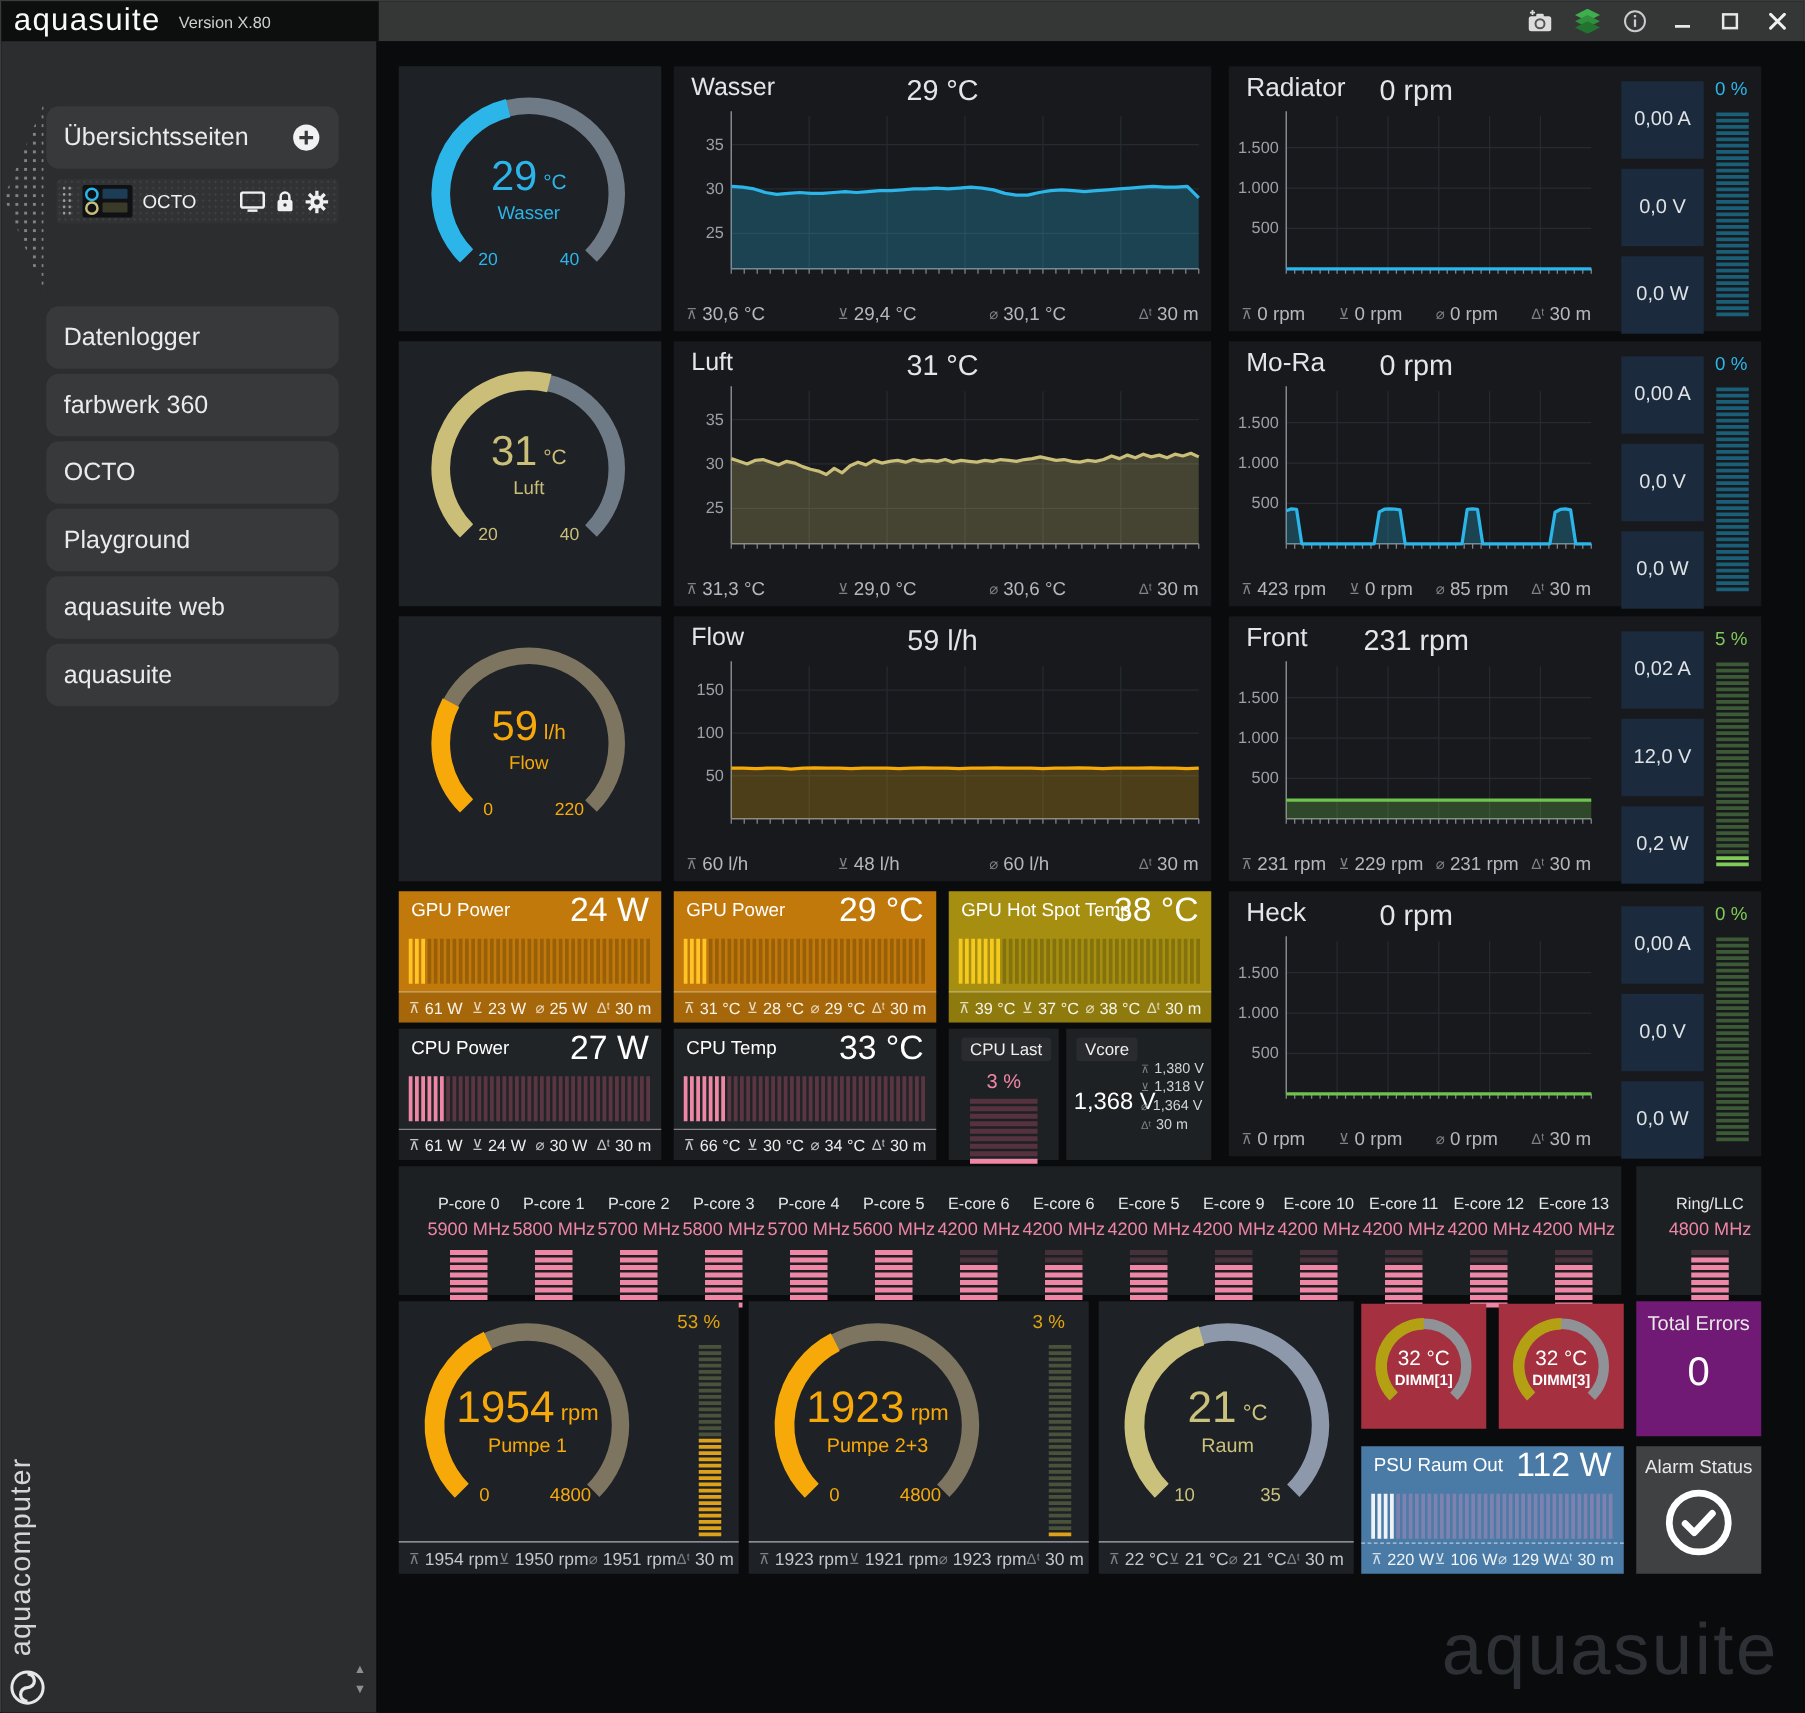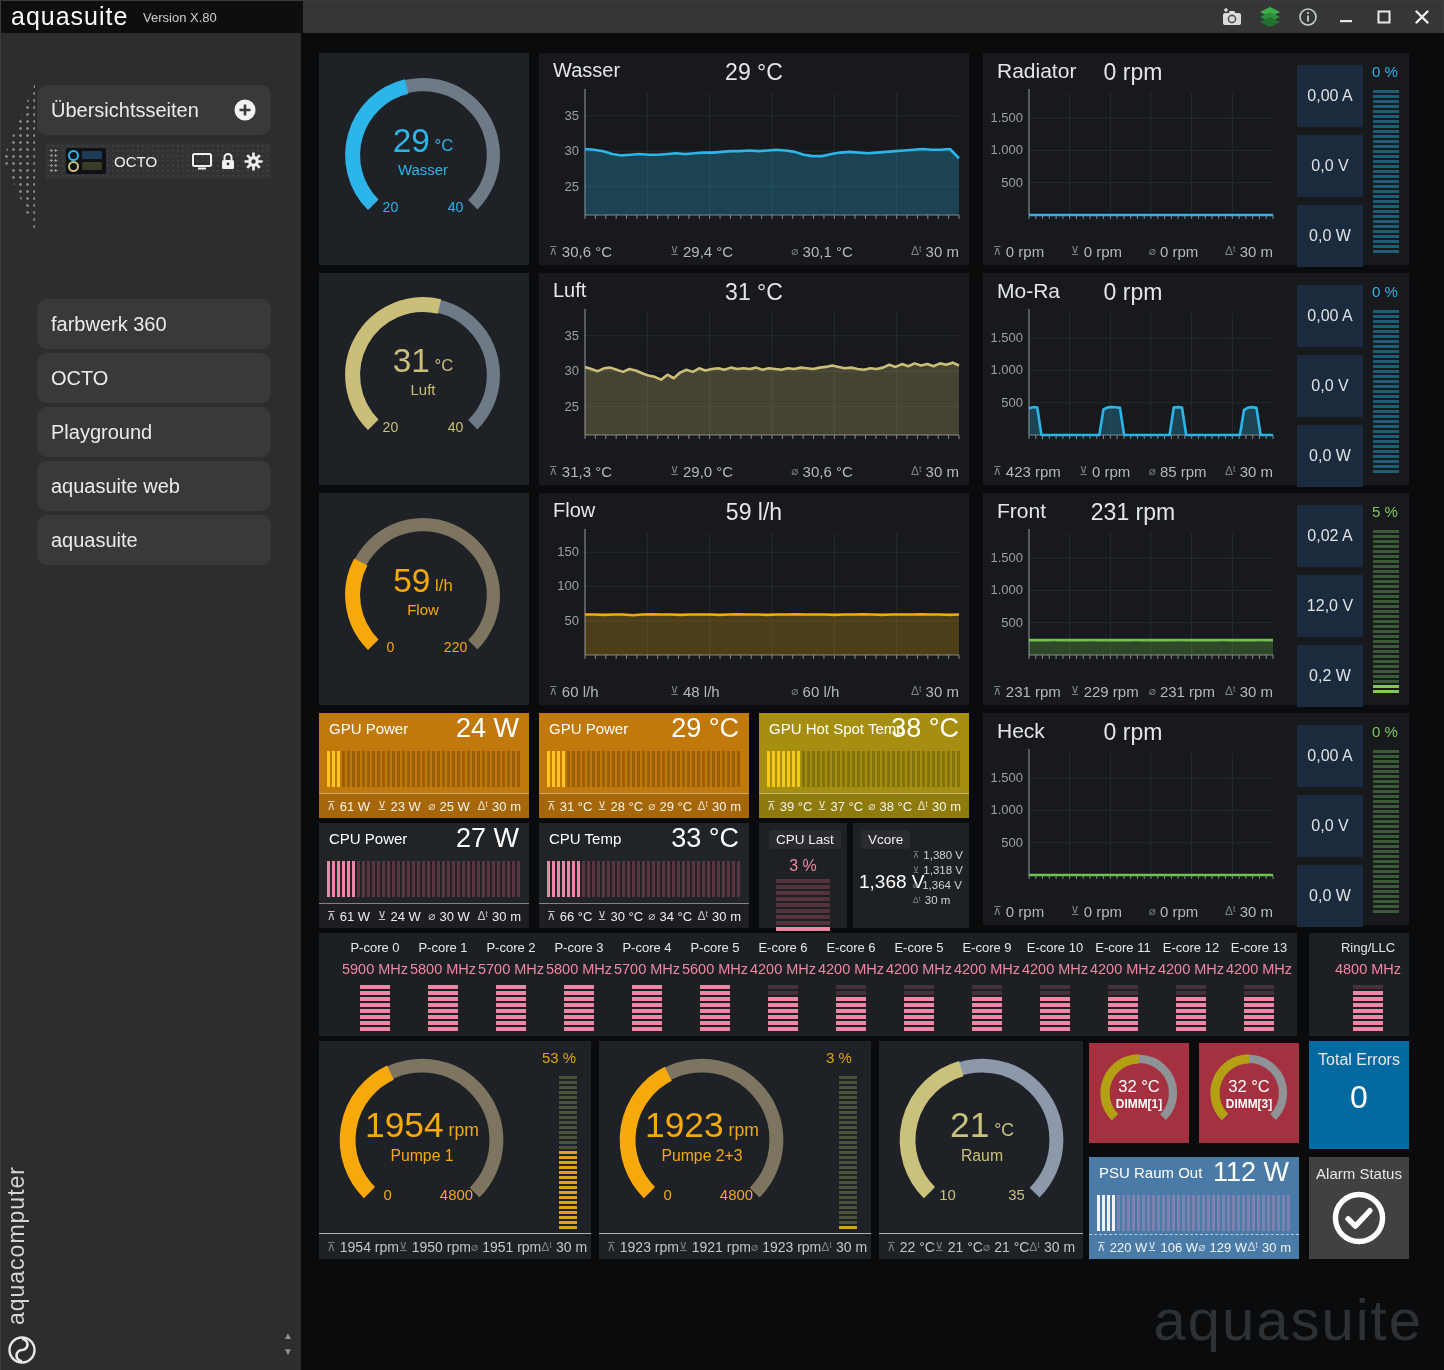--- a/index.html
+++ b/index.html
@@ -63,21 +63,21 @@
   .tilestats{position:absolute;left:0;right:0;bottom:0;height:24px;display:flex;justify-content:space-between;align-items:center;
              padding:0 8px;border-top:1px solid rgba(255,255,255,.45);background:rgba(0,0,0,.14);}
   .tilestats .stat{font-size:13px;color:rgba(255,255,255,.92);}
   .tilestats .stat .ic{color:rgba(255,255,255,.75);}
 
   .chip{position:absolute;background:#292b2e;border-radius:3px;padding:2px 7px;font-size:13.5px;color:#f0f0f0;}
   .vstack{position:absolute;display:flex;flex-direction:column;gap:2.5px;}
   .vstack i{display:block;height:3.5px;width:100%;}
 
   
-  .coresgrid{position:absolute;inset:0;display:flex;padding:5px 4px;box-sizing:border-box;margin-left:18px;}
+  .coresgrid{position:absolute;inset:0;display:flex;padding:20px 4px;box-sizing:border-box;margin-left:18px;}
   .core{flex:1;display:flex;flex-direction:column;align-items:center;}
   .clabel{font-size:13px;color:#e6e6e6;margin-top:2px;}
   .cfreq{font-size:14.5px;color:#ef86a6;margin-top:6px;white-space:nowrap;}
   .cstack{margin-top:8px;width:30px;display:flex;flex-direction:column;gap:2px;}
   .cstack i{display:block;height:4px;}
 
   .gstats{position:absolute;left:0;right:0;bottom:0;height:25px;border-top:1px solid #aeb2b6;
           display:flex;justify-content:space-between;align-items:center;padding:0 8px;}
   .gstats .stat{font-size:14px;color:#c3c7ca;}
   .dashedtop{border-top:1px dashed rgba(255,255,255,.6);background:none;}
@@ -177,20 +177,23 @@
               <circle cx="9.5" cy="9.5" r="5.4"></circle>
               <g stroke="#f0f0f0" stroke-width="2.6">
                 <path d="M9.5 0.5 v4 M9.5 14.5 v4 M0.5 9.5 h4 M14.5 9.5 h4 M3.2 3.2 l2.8 2.8 M13 13 l2.8 2.8 M15.8 3.2 L13 6 M6 13 l-2.8 2.8"></path>
               </g>
             </g>
             <circle cx="9.5" cy="9.5" r="2.2" fill="#303233"></circle>
           </svg>
       </span>
     </div>
 
+    <div class="sbitem" style="top:212px">
+        <span>Datenlogger</span>
+      </div>
     <div class="sbitem" style="top:266px">
         <span>farbwerk 360</span>
       </div>
     <div class="sbitem" style="top:320px">
         <span>OCTO</span>
       </div>
     <div class="sbitem" style="top:374px">
         <span>Playground</span>
       </div>
     <div class="sbitem" style="top:428px">
@@ -1696,21 +1699,21 @@
       </div>
     <div class="panel" style="left: 896px; top: 1010px; width: 100px; height: 100px; background: rgb(165, 49, 64);">
         <svg width="92" height="92" viewBox="0 0 200 200" style="margin:4px auto 0">
           <path d="M 47.67409819219549 152.3259018078045 A 74 74 0 1 1 152.32590180780457 152.32590180780446" fill="none" stroke="#8f9296" stroke-width="18"></path>
           <path d="M 47.67409819219549 152.3259018078045 A 74 74 0 0 1 99.99999999999999 26" fill="none" stroke="#b3a013" stroke-width="20"></path>
           <text x="100" y="98" text-anchor="middle" fill="#fff" font-size="36">32 °C</text>
           <text x="100" y="132" text-anchor="middle" fill="#fff" font-size="26" font-weight="bold">DIMM[3]</text>
         </svg>
       </div>
 
-    <div class="panel" style="left:1006px;top:1008px;width:100px;height:108px;background:#0369a1">
+    <div class="panel" style="left:1006px;top:1008px;width:100px;height:108px;background:#701a75">
       <div class="bigcenter" style="top:10px;font-size:16px;color:#e8e8e8">Total Errors</div>
       <div class="bigcenter" style="top:38px;font-size:32px">0</div>
     </div>
 
     <div class="panel" style="left: 786px; top: 1124px; width: 210px; height: 102px; background: rgb(74, 123, 166);">
         <div class="ttitle">PSU Raum Out</div>
         <div class="tvalue">112 W</div>
         <div class="hmeter">
           <i style="background: rgb(239, 243, 247);"></i>
           <i style="background: rgb(239, 243, 247);"></i>

